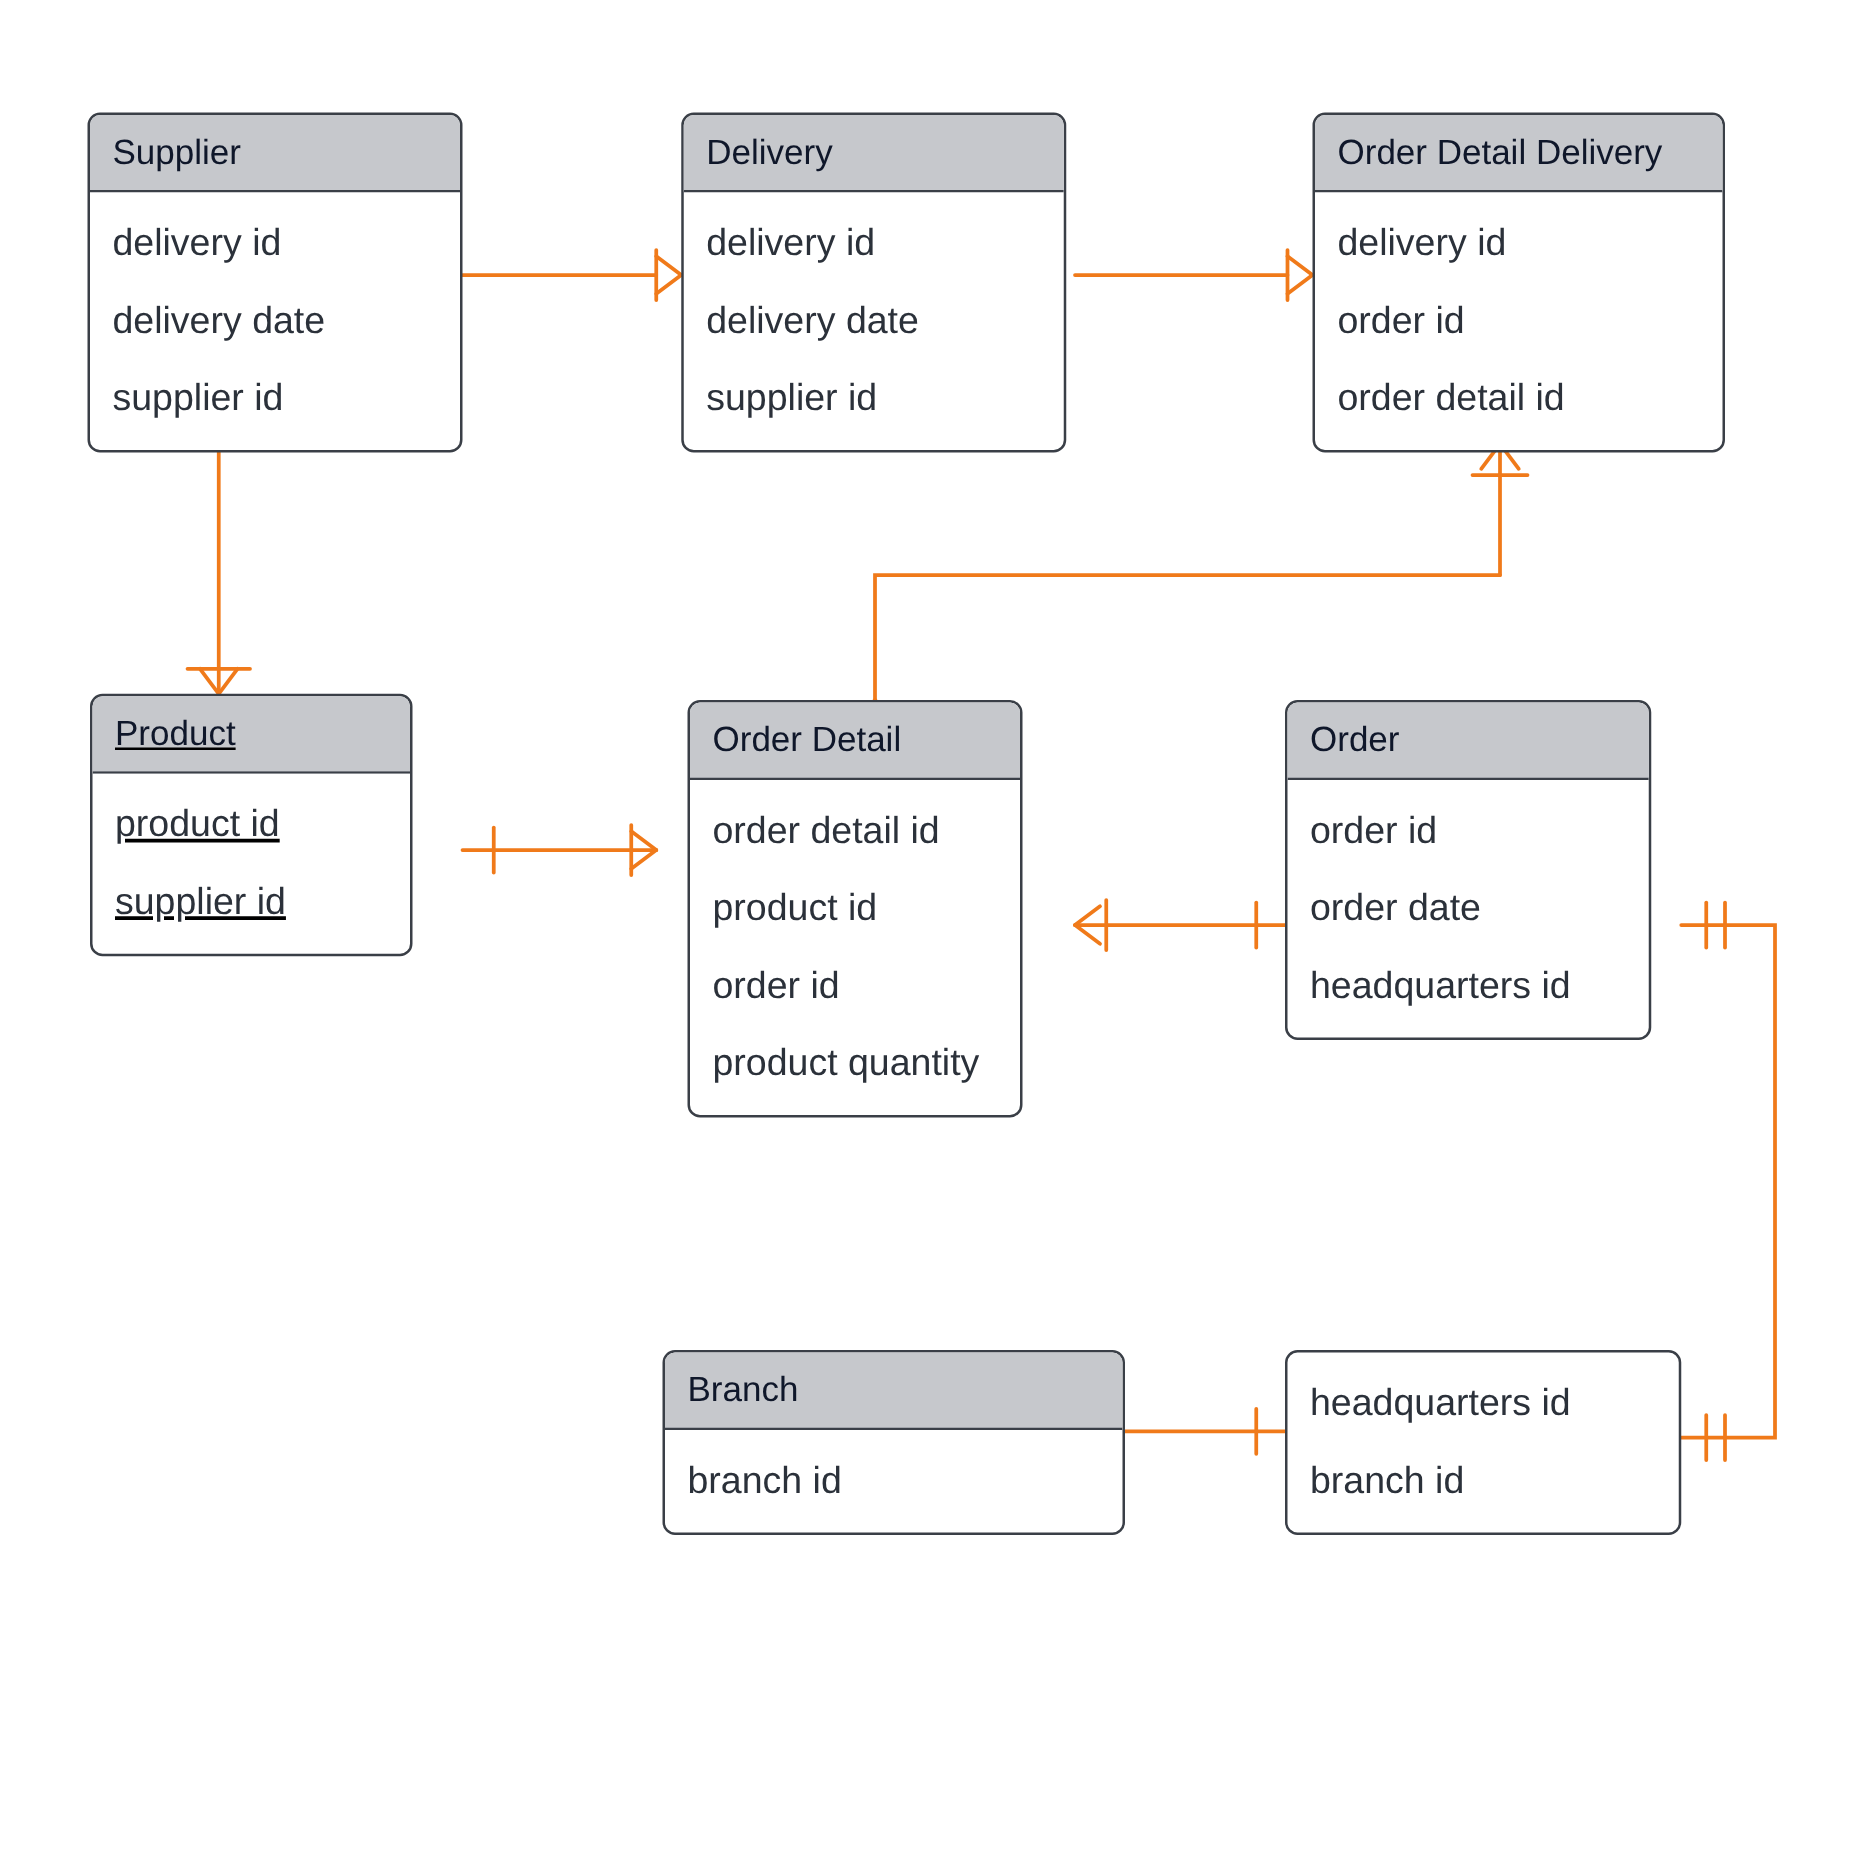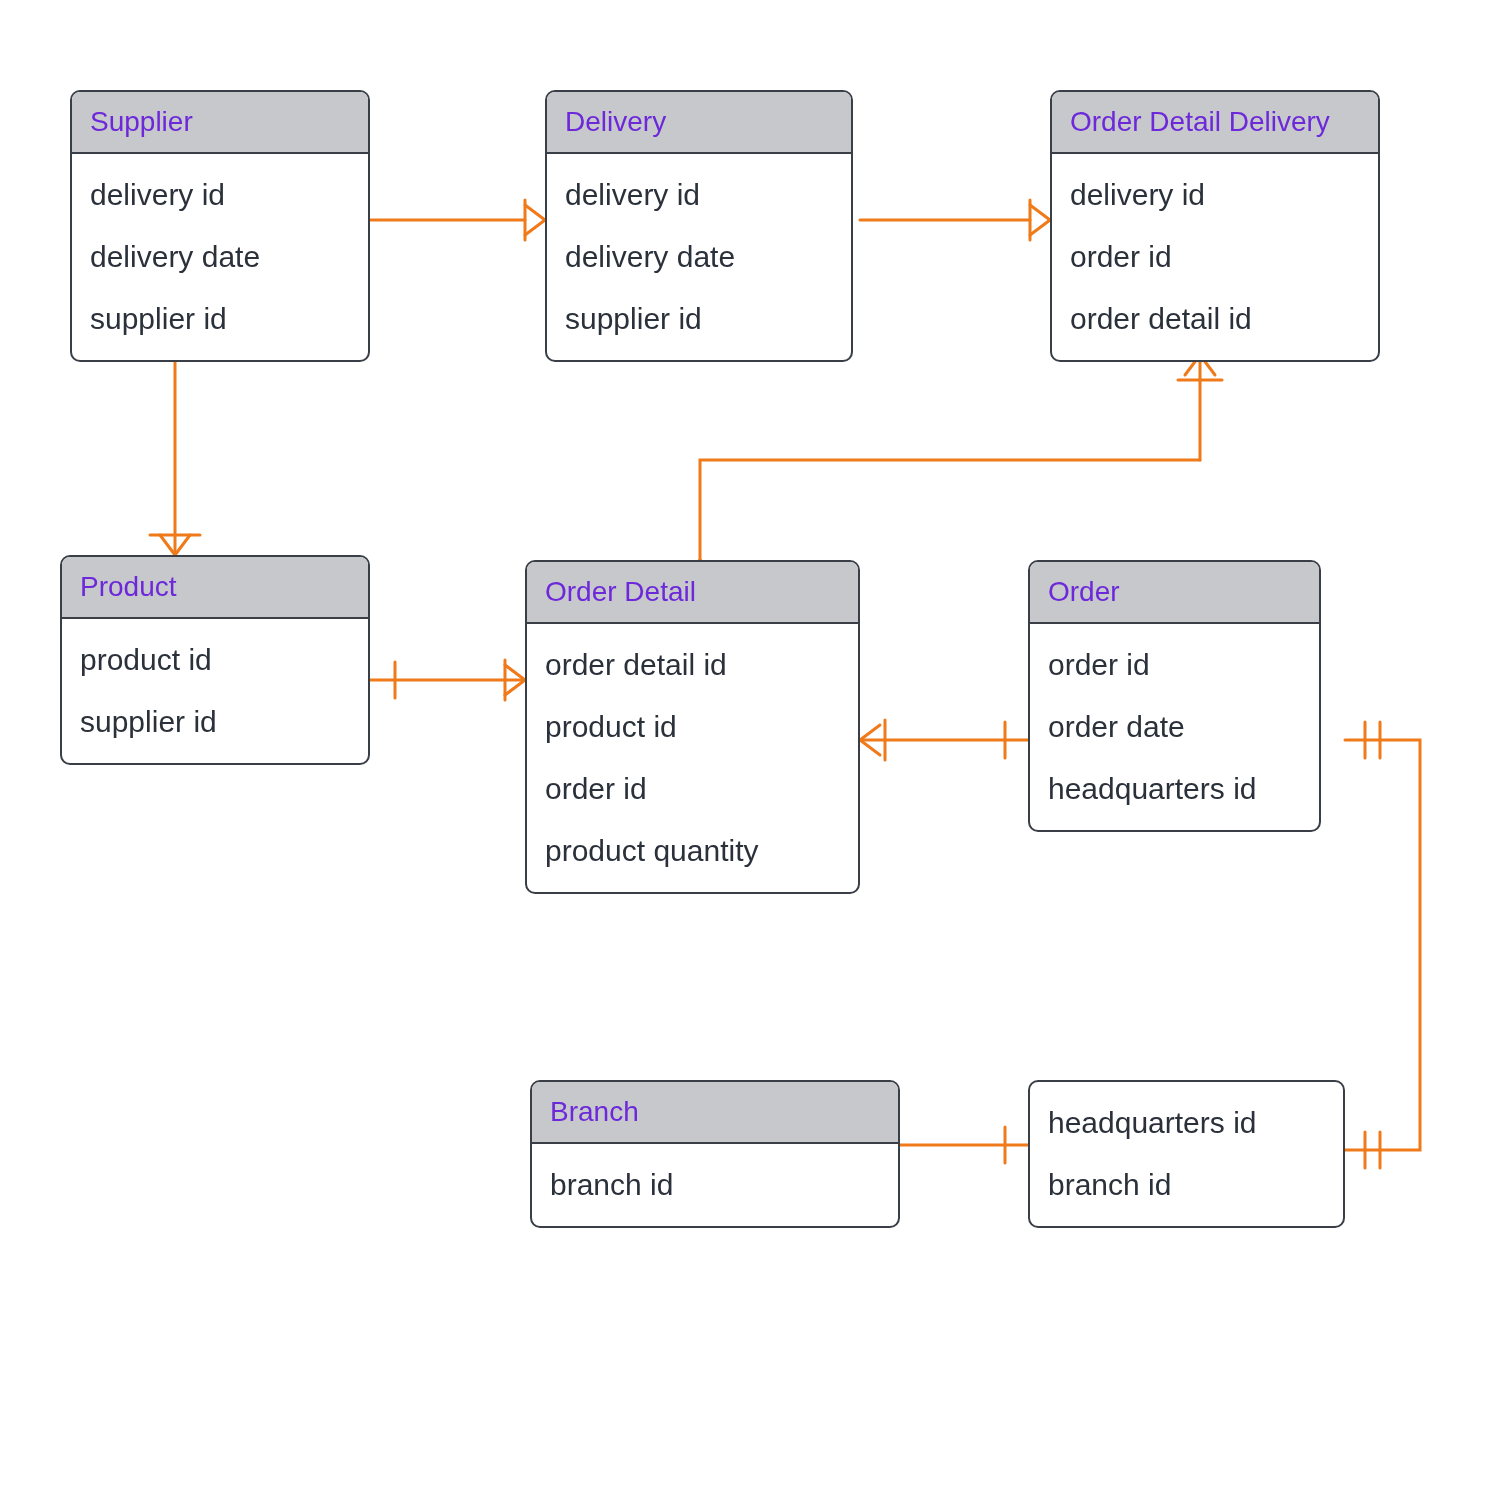--- a/index.html
+++ b/index.html
@@ -1,20 +1,20 @@
 <!DOCTYPE html>
 <html><head>
 <meta charset="utf-8">
 <style>
   html,body{margin:0;padding:0;background:#fff;font-family:"Segoe UI",Arial,sans-serif;}
   .canvas{position:relative;width:1500px;height:1500px;}
   svg.lines{position:absolute;left:0;top:0;width:1500px;height:1500px;pointer-events:none;}
   .entity{position:absolute;border:2px solid #3a3f47;border-radius:10px;background:#fff;box-sizing:border-box;}
   .entity .title{background:#c6c8cc;border-bottom:2px solid #3a3f47;border-radius:8px 8px 0 0;
-                 font-size:28px;color:#6d28d9;padding:14px 18px;}
+                 font-size:28px;color:#0f172a;padding:14px 18px;}
   .entity .attrs{padding:10px 18px;}
   .entity .attr{font-size:30px;color:#2b313a;padding:14px 0;}
 </style>
 </head>
 <body>
 
 <div class="canvas">
 
   <svg class="lines">
     <g stroke="#f07a1a" stroke-width="3" fill="none" stroke-linecap="round">
@@ -88,29 +88,29 @@
 
   <div class="entity" style="left:1050px;top:90px;width:330px;">
     <div class="title">Order Detail Delivery</div>
     <div class="attrs">
       <div class="attr">delivery id</div>
       <div class="attr">order id</div>
       <div class="attr">order detail id</div>
     </div>
   </div>
 
-  <div class="entity" style="left:60px;top:555px;width:310px;">
+  <div class="entity" style="left:72px;top:555px;width:258px;text-decoration:underline;">
     <div class="title">Product</div>
     <div class="attrs">
       <div class="attr">product id</div>
       <div class="attr">supplier id</div>
     </div>
   </div>
 
-  <div class="entity" style="left:525px;top:560px;width:335px;">
+  <div class="entity" style="left:550px;top:560px;width:268px;">
     <div class="title">Order Detail</div>
     <div class="attrs">
       <div class="attr">order detail id</div>
       <div class="attr">product id</div>
       <div class="attr">order id</div>
       <div class="attr">product quantity</div>
     </div>
   </div>
 
   <div class="entity" style="left:1028px;top:560px;width:293px;">

